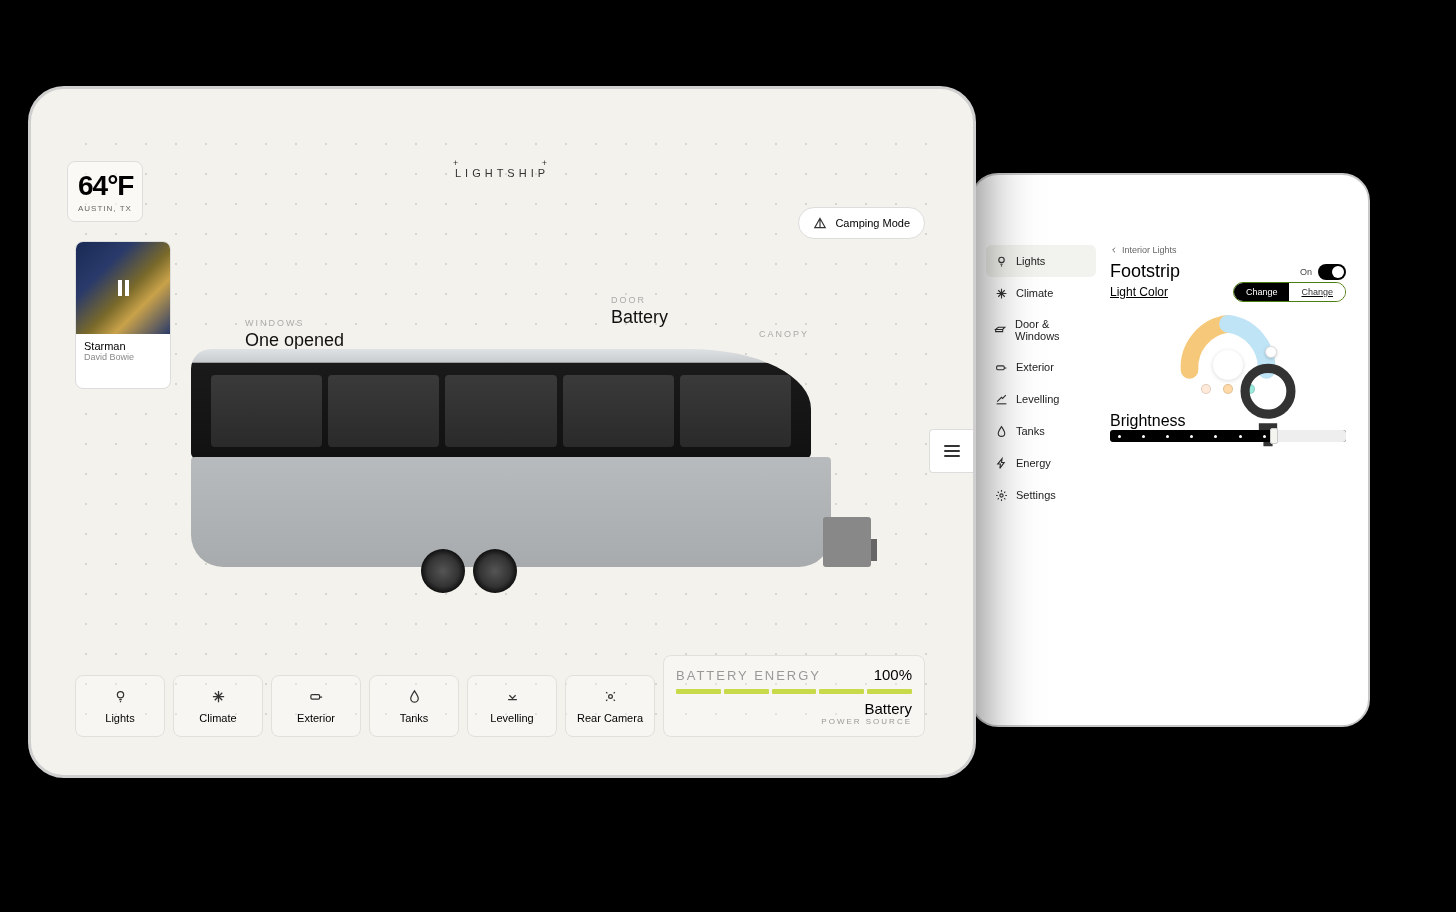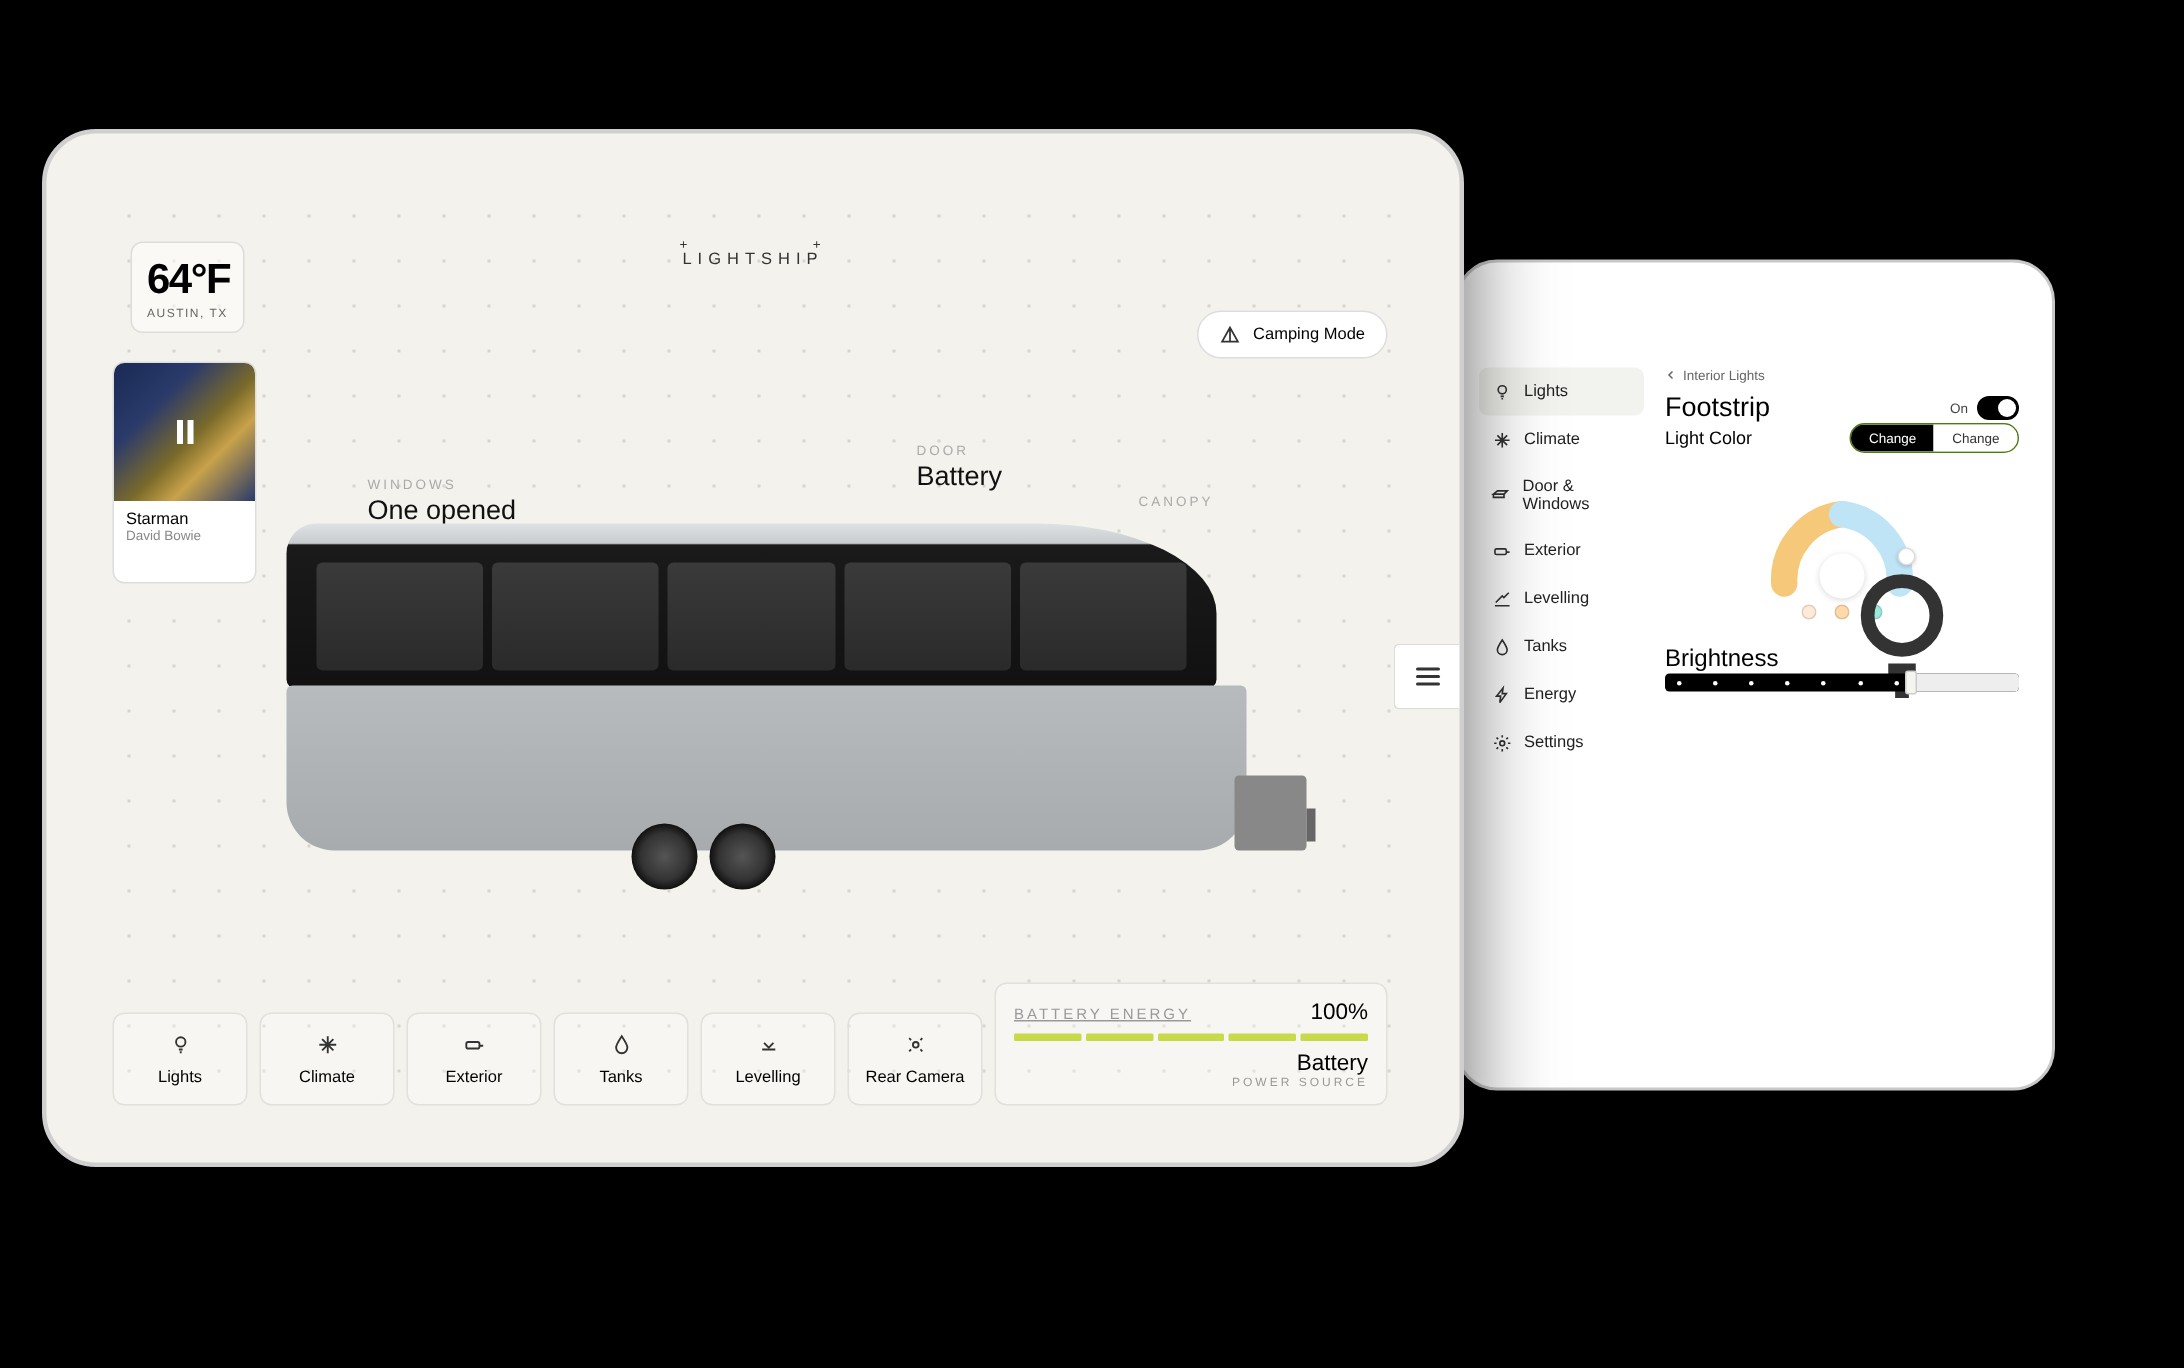--- a/index.html
+++ b/index.html
@@ -47,21 +47,21 @@
   .t2-toggle-wrap { display:flex; align-items:center; gap:6px;}
   .t2-toggle-label { font-size:9px; color:#444;}
   .toggle {
     width: 28px; height: 16px; background:#000; border-radius: 10px;
     position: relative; cursor:pointer;
   }
   .toggle::after {
     content:""; position:absolute; right:2px; top:2px;
     width:12px; height:12px; background:#fff; border-radius:50%;
   }
-  .t2-row { display:flex; justify-content:space-between; align-items:center; margin-bottom:21px;}
+  .t2-row { display:flex; justify-content:space-between; align-items:center; margin-bottom:2px;text-decoration:underline;}
   .t2-row-label { font-size:12px; }
   .pillgroup { display:flex; border:1px solid #4d7c0f; border-radius: 14px; overflow:hidden; }
   .pill { font-size:9px; padding:4px 12px; cursor:pointer; background:#fff; color:#333;}
   .pill.dark { background:#000; color:#fff; }
 
   .color-wheel-zone { display:flex; flex-direction:column; align-items:center; margin-bottom:18px;}
   .wheel {
     width: 110px; height: 72px; position:relative;
   }
   .wheel svg { width:110px; height:110px; position:absolute; top:0; left:0;}
@@ -115,21 +115,21 @@
   .logo {
     position:absolute; left:50%; top:78px; transform:translateX(-50%);
     font-size: 11px; letter-spacing: 4px; color:#333; font-weight:500;
   }
   .logo::before,.logo::after{
     content:"+"; position:absolute; top:-9px; font-size:9px; color:#333;
   }
   .logo::before{left:-2px;} .logo::after{right:-2px;}
 
   .weather-card{
-    position:absolute; left:56px; top:72px;
+    position:absolute; left:36px; top:72px;
     width:76px;
     border:1px solid #ddd; border-radius:8px; background:rgba(255,255,255,.5);
     padding:8px 10px;
   }
   .weather-temp{ font-size:28px; font-weight:700; letter-spacing:-1px;}
   .weather-loc{ font-size:8px; letter-spacing:1px; color:#666; margin-top:2px;}
 
   .music-card{
     position:absolute; left:44px; top:152px;
     width:96px;
@@ -217,21 +217,21 @@
   .action-card .ico{height:16px;display:flex;align-items:center;justify-content:center;color:#333;}
   .action-card .txt{font-size:11px;}
 
   .battery-card{
     position:absolute; right:48px; bottom:38px;
     width:262px; border:1px solid #e2e0da; border-radius:8px;
     background:rgba(255,255,255,.3);
     padding:10px 12px;
   }
   .battery-top{display:flex;justify-content:space-between;align-items:baseline;}
-  .battery-eyebrow{font-size:10px;letter-spacing:2px;color:#999;text-decoration:underline;}
+  .battery-eyebrow{font-size:13px;letter-spacing:2px;color:#999;}
   .battery-pct{font-size:15px;font-weight:500;}
   .battery-meter{display:flex;gap:3px;margin:6px 0 6px;}
   .battery-meter span{flex:1;height:5px;background:#c8d94a;border-radius:1px;}
   .battery-bot{text-align:right;}
   .battery-src{font-size:15px;}
   .battery-cap{font-size:8px;letter-spacing:2px;color:#999;}
 </style>
 </head>
 <body>
 

